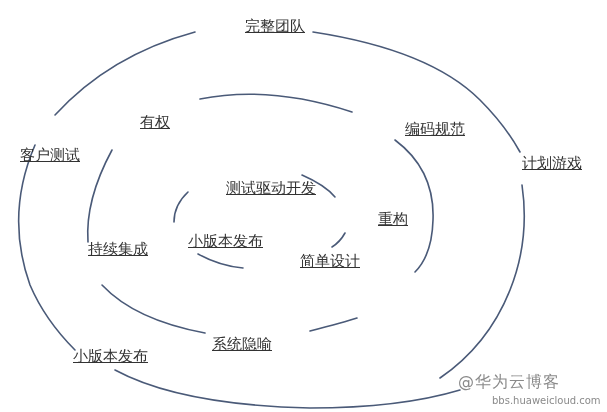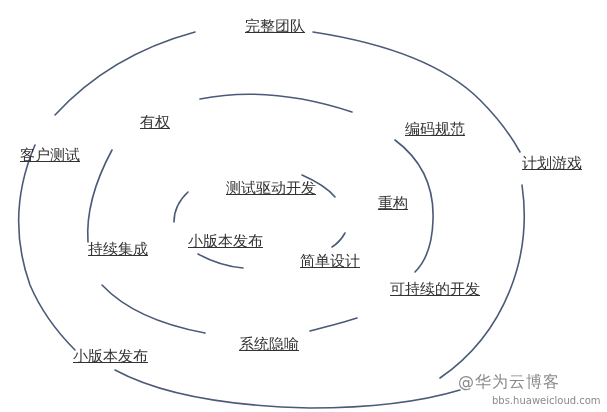--- a/index.html
+++ b/index.html
@@ -41,24 +41,23 @@
 <div class="lbl" style="left:245px; top:17px;">完整团队</div>
 <div class="lbl" style="left:522px; top:154px;">计划游戏</div>
 <div class="lbl" style="left:73px; top:347px;">小版本发布</div>
 <div class="lbl" style="left:20px; top:122px;margin-top:24px;">客户测试</div>
 
 <div class="lbl" style="left:140px; top:113px;">
   <div>有权</div>
 </div>
 <div class="lbl" style="left:385px; top:120px;margin-left:20px;">编码规范</div>
 <div class="lbl" style="left:390px; top:280px;">
-  <div>可持续的开发</div>
 </div>
-<div class="lbl" style="left:239px; top:335px;">系统隐喻</div>
+<div class="lbl" style="left:212px; top:335px;">系统隐喻</div>
 <div class="lbl" style="left:88px; top:240px;">持续集成</div>
 
 <div class="lbl" style="left:226px; top:171px;margin-top:8px;">测试驱动开发</div>
-<div class="lbl" style="left:378px; top:194px;">重构</div>
+<div class="lbl" style="left:378px; top:210px;">重构</div>
 <div class="lbl" style="left:300px; top:252px;">简单设计</div>
 <div class="lbl" style="left:188px; top:232px;">小版本发布</div>
 
 <div class="wm1">@华为云博客</div>
 <div class="wm2">bbs.huaweicloud.com</div>
 
 </body></html>

